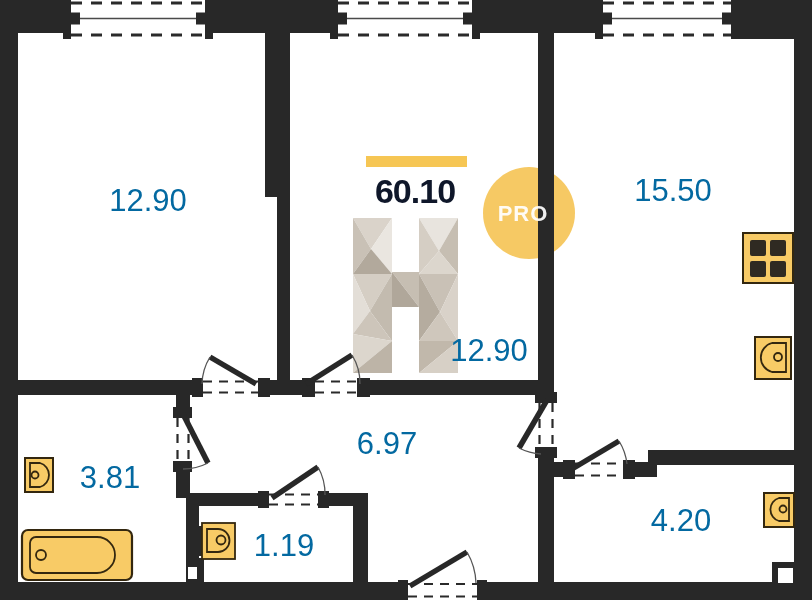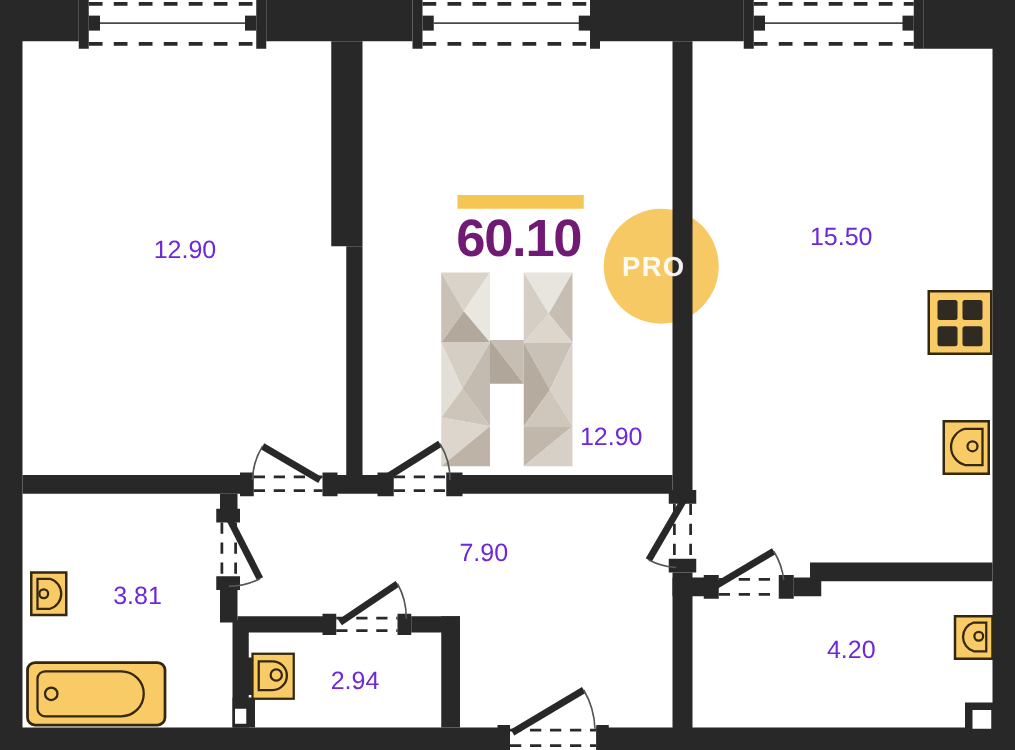--- a/index.html
+++ b/index.html
@@ -1,21 +1,21 @@
 <!DOCTYPE html>
 <html><head>
 <meta charset="utf-8">
 <style>
   html,body{margin:0;padding:0;background:#fff;}
   #stage{position:relative;width:812px;height:600px;background:#ffffff;overflow:hidden;
          font-family:"Liberation Sans",sans-serif;}
   #plan-svg{position:absolute;left:0;top:0;}
-  .lbl{position:absolute;transform:translate(-50%,-50%);color:#6d28d9;
-       font-size:20px;line-height:1;white-space:nowrap;}
-  .total{font-size:42px;font-weight:bold;color:#701a75;letter-spacing:-1px;}
+  .lbl{position:absolute;transform:translate(-50%,-50%);color:#0369a1;
+       font-size:31px;line-height:1;white-space:nowrap;}
+  .total{font-size:34px;font-weight:bold;color:#0f172a;letter-spacing:-1px;}
   .pro{font-size:22px;font-weight:700;color:rgba(255,255,255,0.93);letter-spacing:1px;}
   .accent-bar{position:absolute;left:366px;top:156px;width:101px;height:11px;background:#f6c654;}
 </style>
 </head>
 <body>
 
 <div id="stage">
 
 <svg id="plan-svg" width="812" height="600" viewBox="0 0 812 600">
 
@@ -220,17 +220,17 @@
   </g>
 </svg>
 
   <div class="accent-bar"></div>
   <div class="lbl total" style="left:415px;top:191px;">60.10</div>
   <div class="lbl pro" style="left:523px;top:214px;">PRO</div>
 
   <div class="lbl" style="left:148px;top:200px;">12.90</div>
   <div class="lbl" style="left:673px;top:190px;text-align:center;">15.50</div>
   <div class="lbl" style="left:489px;top:350px;">12.90</div>
-  <div class="lbl" style="left:387px;top:443px;">7.90</div>
+  <div class="lbl" style="left:387px;top:443px;">6.97</div>
   <div class="lbl" style="left:110px;top:477px;">3.81</div>
-  <div class="lbl" style="left:284px;top:545px;">2.94</div>
+  <div class="lbl" style="left:284px;top:545px;">1.19</div>
   <div class="lbl" style="left:681px;top:520px;text-align:center;">4.20</div>
 </div>
 
 </body></html>

